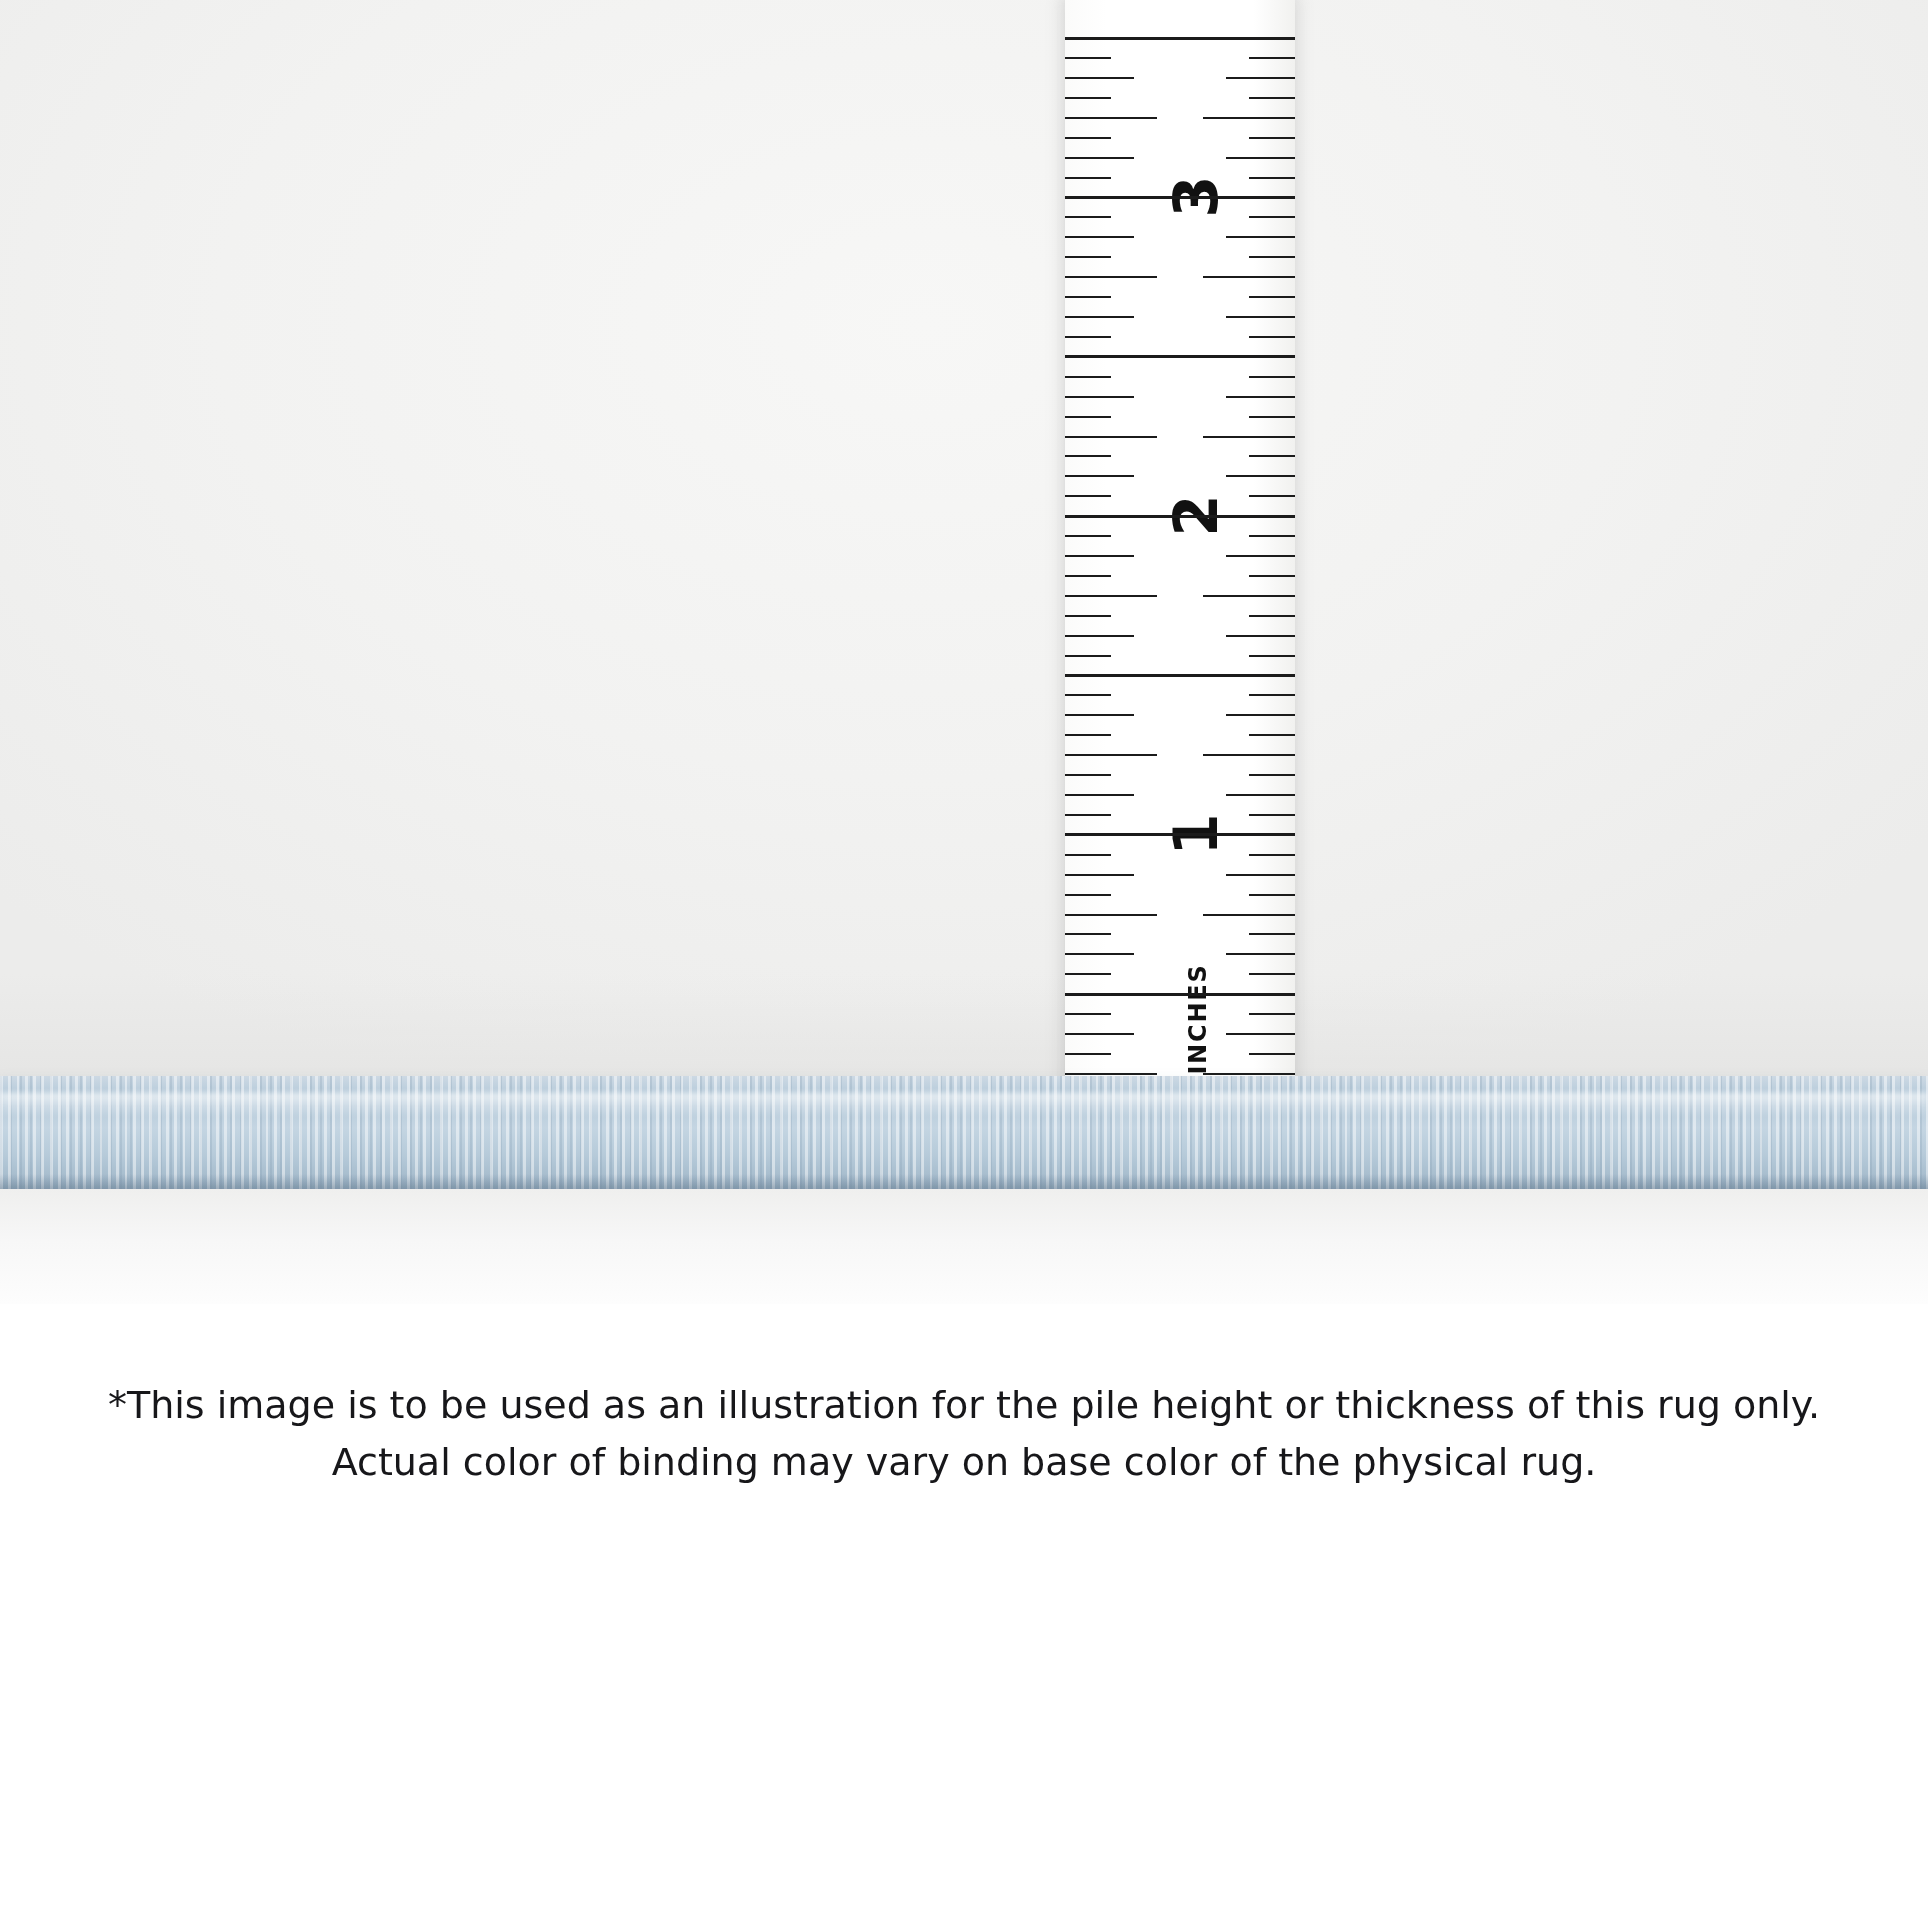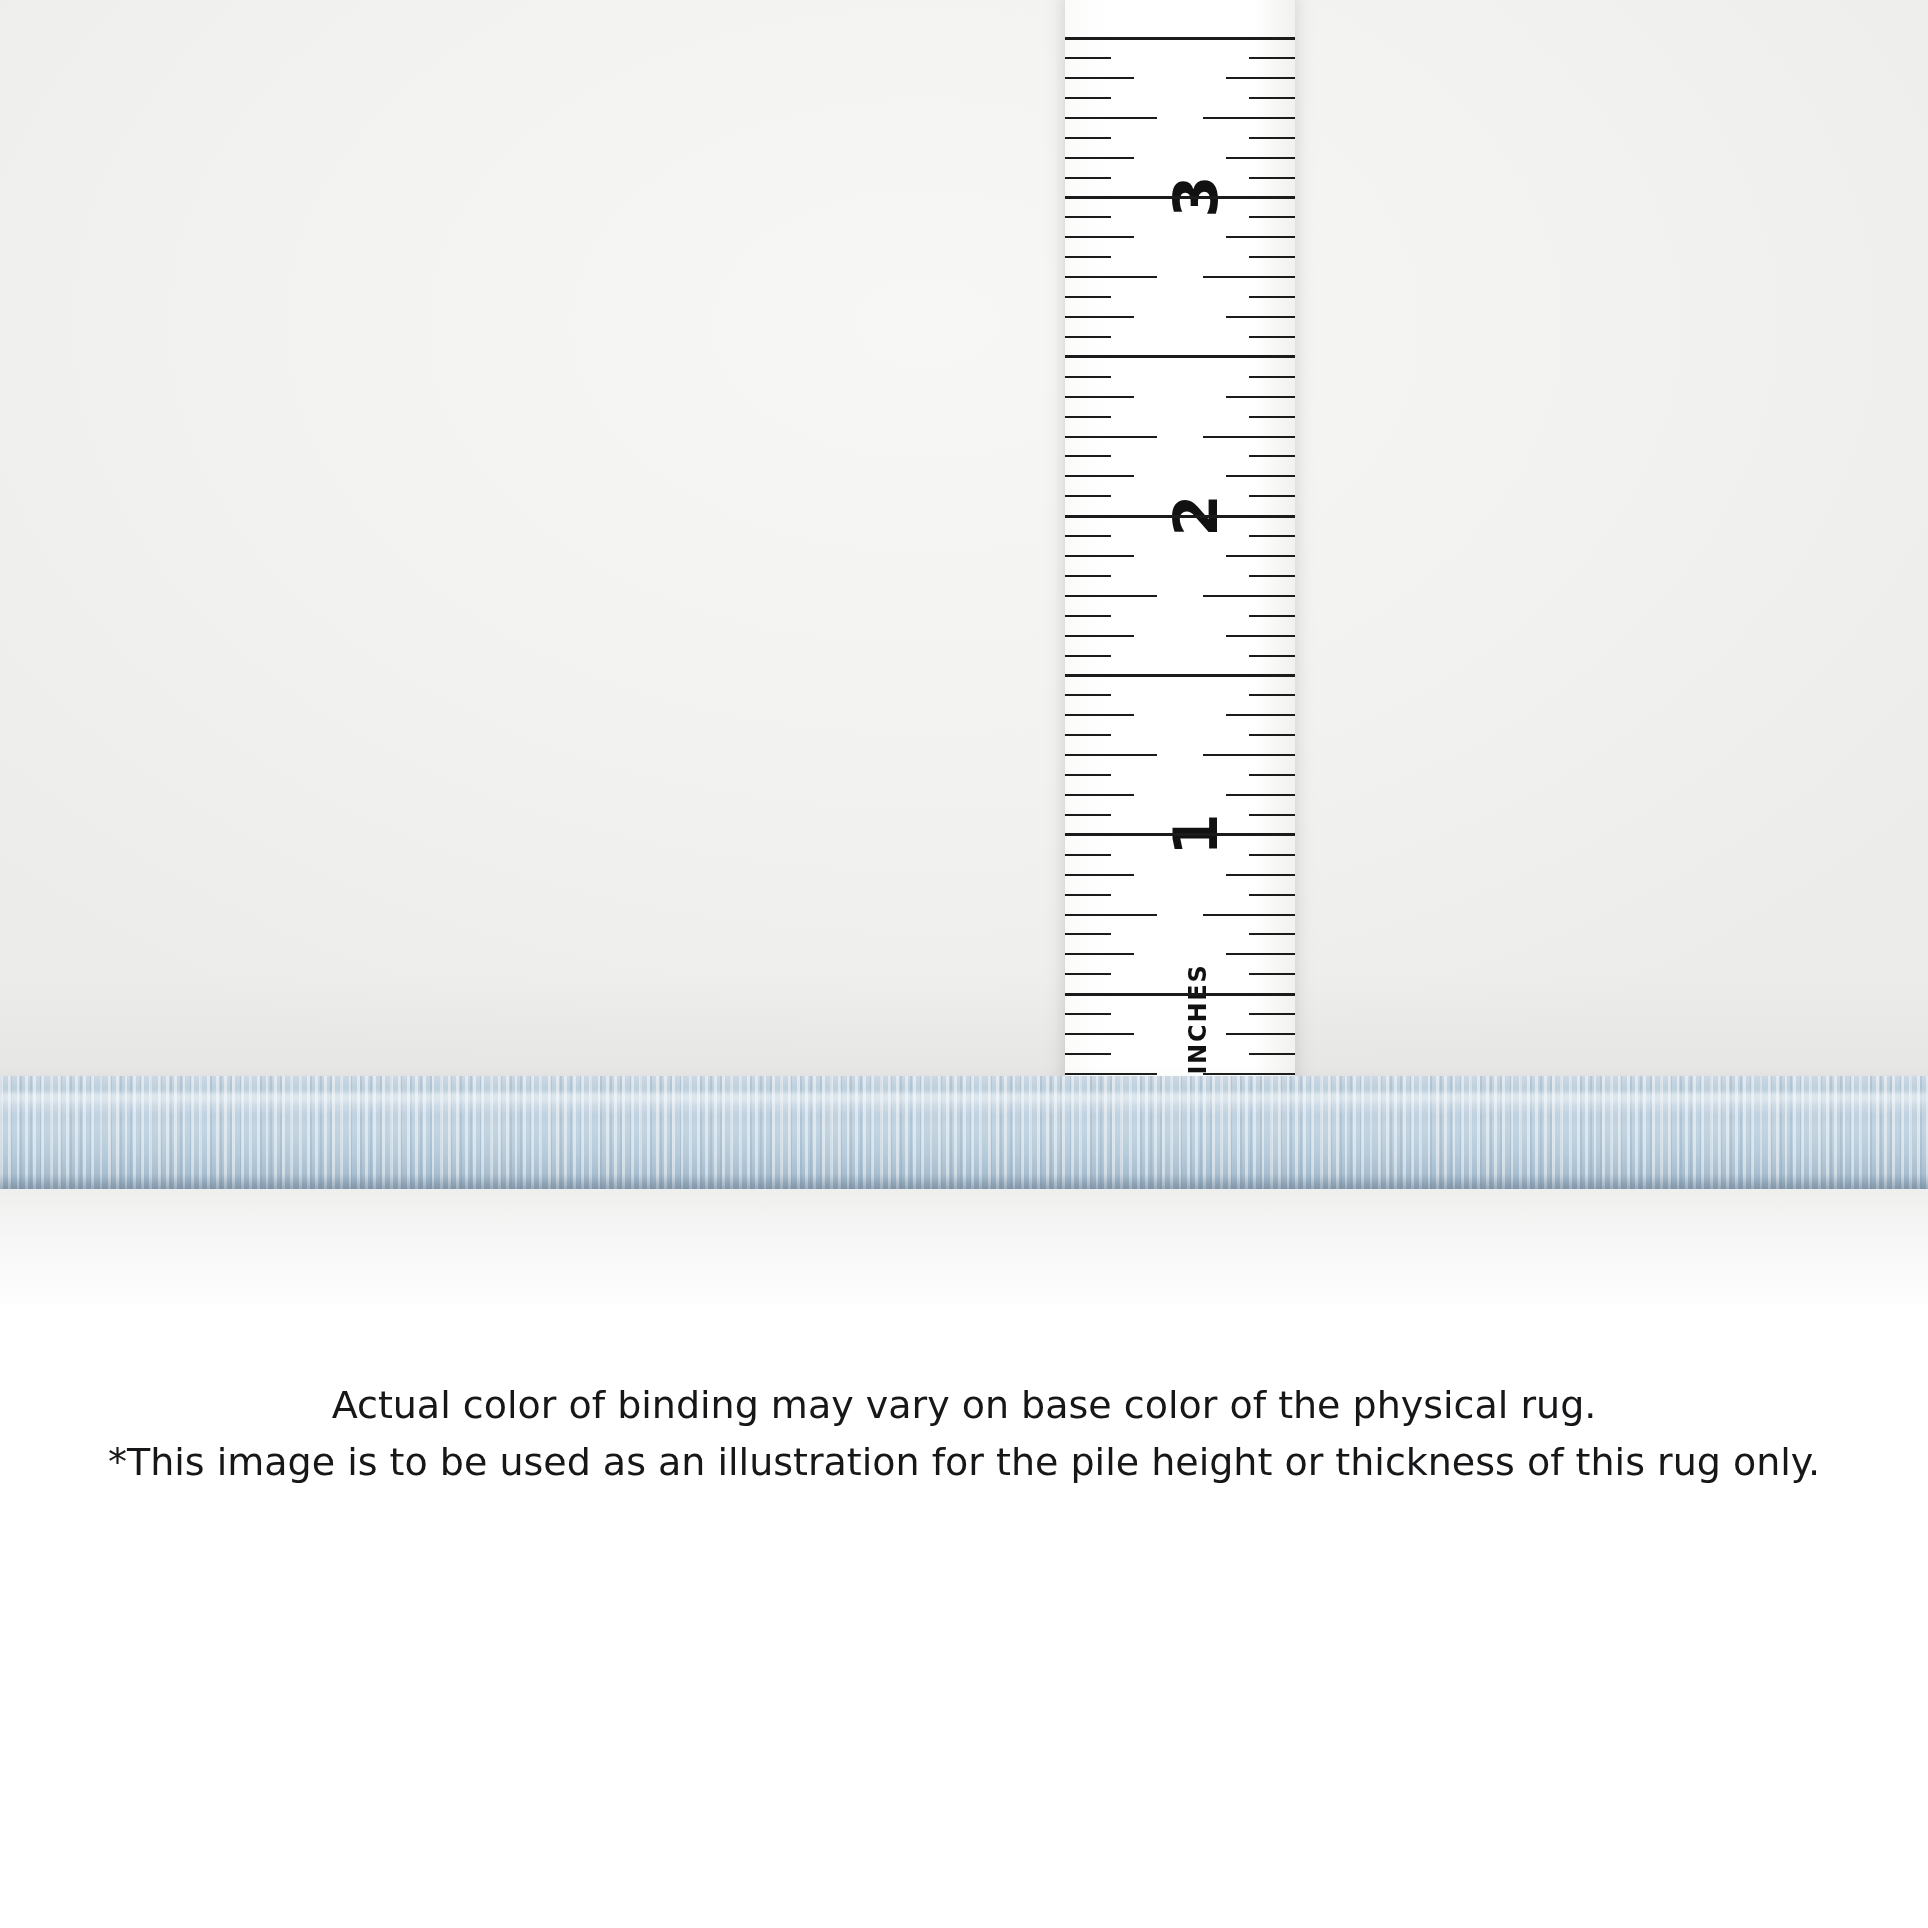--- a/index.html
+++ b/index.html
@@ -338,18 +338,18 @@
       <div class="hilite"></div>
       <div class="shade-bottom"></div>
     </div>
 
     <div class="rug-shadow"></div>
 
     <div class="floor"></div>
   </div>
 
   <div class="caption">
+    <span class="line">*This image is to be used as an illustration for the pile height or thickness of this rug only.</span>
     <span class="line">Actual color of binding may vary on base color of the physical rug.</span>
-    <span class="line">*This image is to be used as an illustration for the pile height or thickness of this rug only.</span>
   </div>
 
 </div>
 
 
 </body></html>

